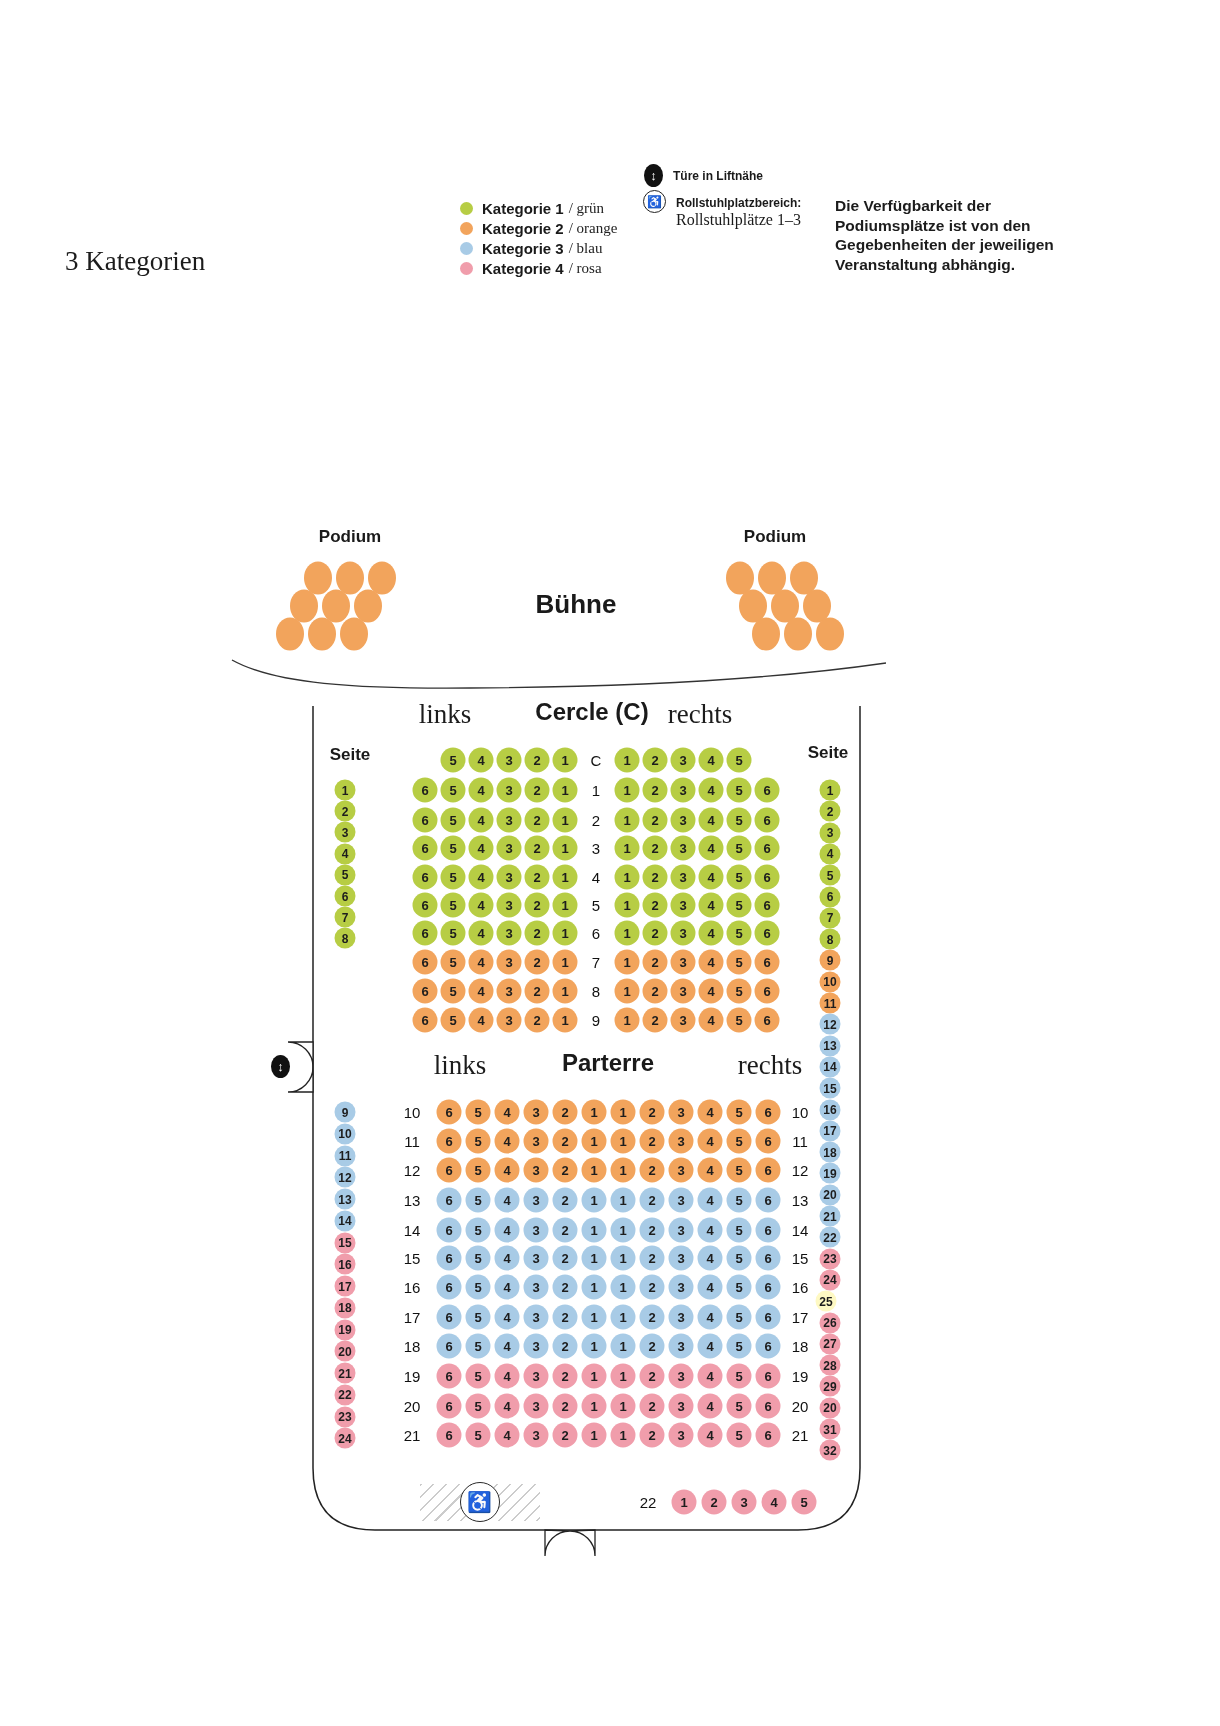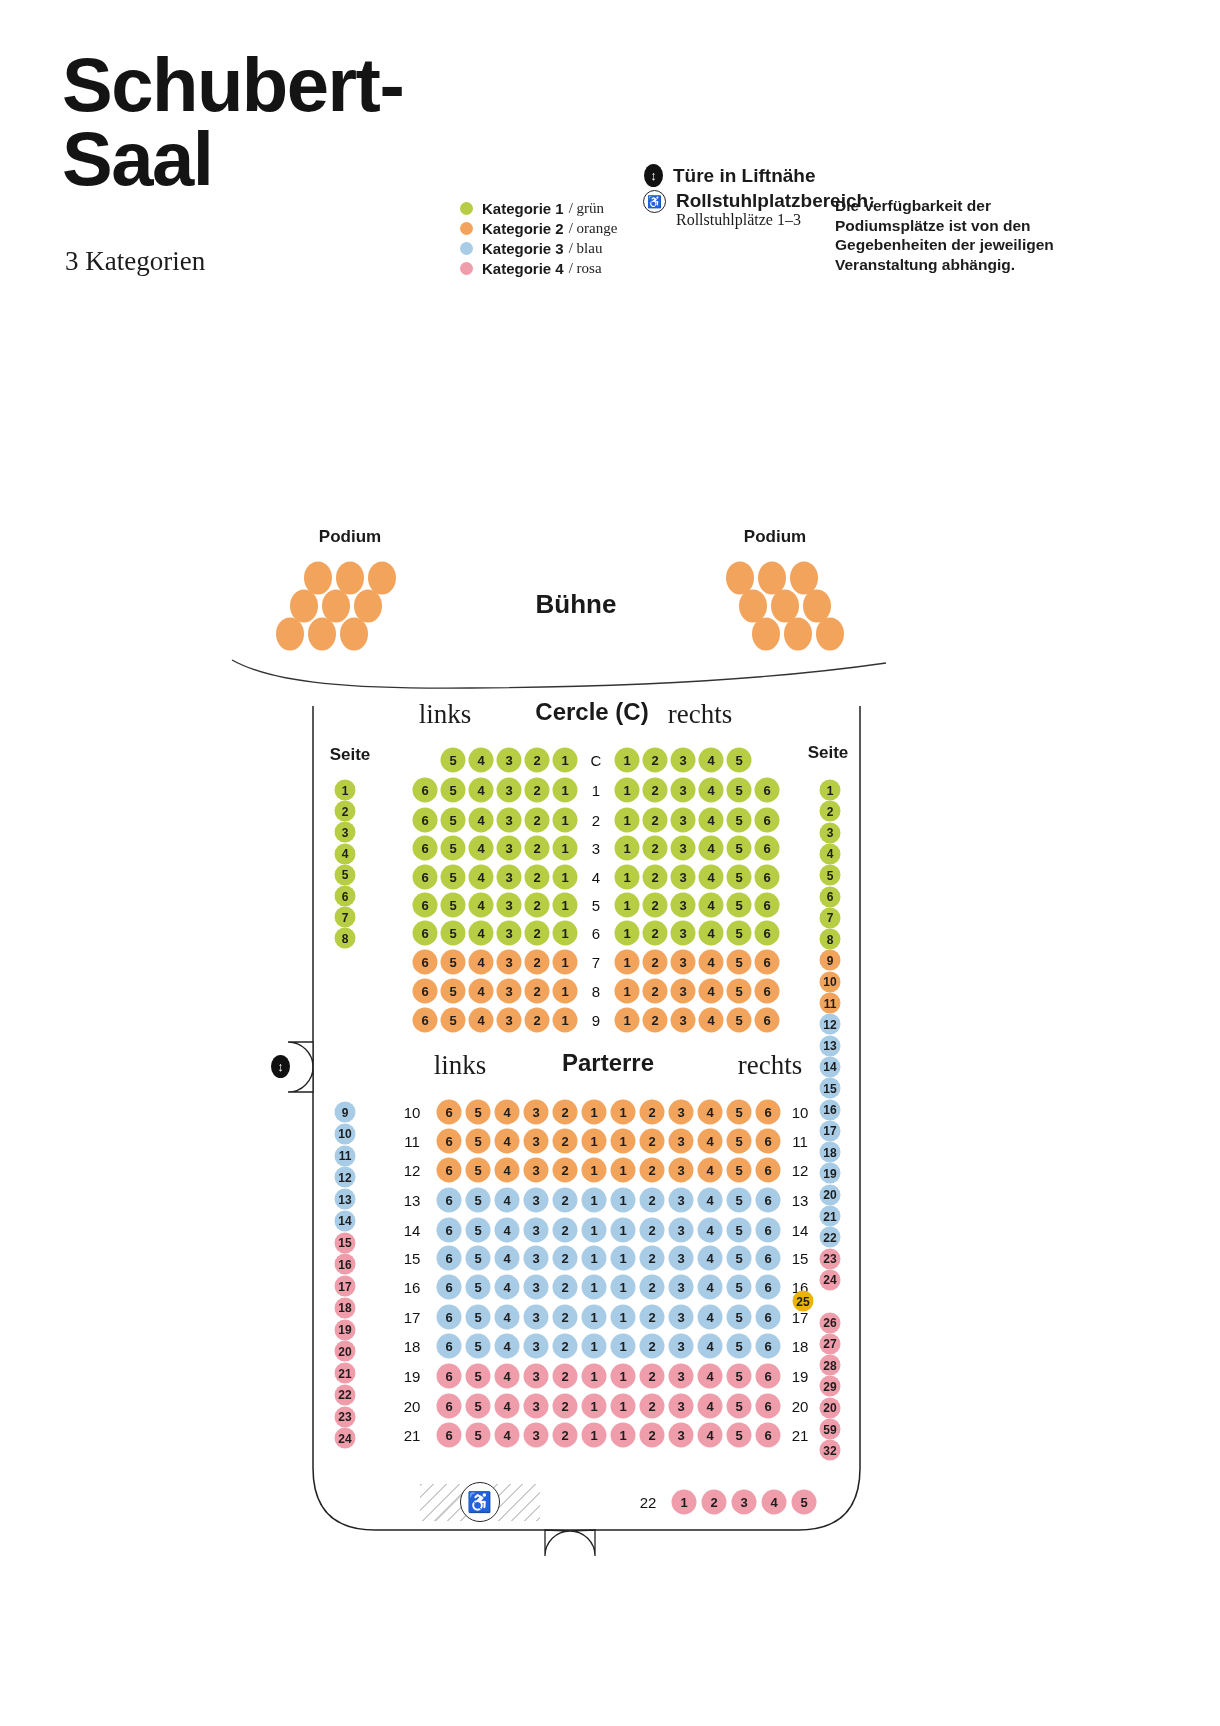--- a/index.html
+++ b/index.html
@@ -15,21 +15,21 @@
   .legend-item{display:flex;align-items:center;height:20px;font-size:15px;}
   .legend-dot{width:13px;height:13px;border-radius:50%;margin-right:9px;flex:0 0 auto;}
   .legend-label{font-weight:700;}
   .legend-name{font-family:"Liberation Serif",serif;margin-left:5px;color:#222;}
   
   .lift-icon{display:inline-flex;align-items:center;justify-content:center;width:19px;height:23px;
              border-radius:50%;background:#111;color:#fff;font-size:13px;font-weight:700;}
   .wc-icon{display:inline-flex;align-items:center;justify-content:center;width:21px;height:21px;
            border-radius:50%;border:1.4px solid #222;color:#222;font-size:12px;background:#fff;}
   .info-row{display:flex;gap:10px;align-items:flex-start;}
-  .bold13{font-size:19px;font-weight:700;line-height:16px;}
+  .bold13{font-size:12px;font-weight:700;line-height:16px;}
   .serif13{font-family:"Liberation Serif",serif;font-size:16px;line-height:16px;}
   .prelines{white-space:pre-line;}
   .availability{left:835px;top:196px;font-size:15.5px;font-weight:700;line-height:19.5px;white-space:pre-line;color:#1c1c1c;}
   
   .podium-label{font-size:17px;font-weight:700;transform:translateX(-50%);}
   .buehne{font-size:26px;font-weight:700;transform:translate(-50%,-50%);}
   .pod-seat{position:absolute;width:28px;height:33px;border-radius:50%;transform:translate(-50%,-50%);}
   
   .sec-serif{font-family:"Liberation Serif",serif;font-size:27px;color:#1c1c1c;transform:translate(-50%,-50%);}
   .sec-title{font-size:24px;font-weight:700;transform:translate(-50%,-50%);}
@@ -46,22 +46,20 @@
   .wc-big{left:480px;top:1502px;width:38px;height:38px;border-radius:50%;border:1.6px solid #2a2a2a;
           background:#fff;display:flex;align-items:center;justify-content:center;font-size:20px;color:#1a1a1a;
           transform:translate(-50%,-50%);}
   svg.overlay{position:absolute;left:0;top:0;pointer-events:none;}
 </style>
 </head>
 <body>
 
 <div class="page">
 
-  <h1 class="abs title" style="margin:0">Schubert-
-Saal</h1>
   <div class="abs subtitle">3 Kategorien</div>
 
   <div class="abs legend" id="legend">
       <div class="legend-item">
         <span class="legend-dot" style="background:#b7cd44"></span>
         <span class="legend-label">Kategorie 1</span>
         <span class="legend-name">/ grün</span>
       </div>
       <div class="legend-item">
         <span class="legend-dot" style="background:#f2a45c"></span>
@@ -490,27 +488,27 @@
       <div class="seat side" style="left: 830px; top: 1088.2px; background: rgb(168, 203, 230);">15</div>
       <div class="seat side" style="left: 830px; top: 1109.5px; background: rgb(168, 203, 230);">16</div>
       <div class="seat side" style="left: 830px; top: 1130.8px; background: rgb(168, 203, 230);">17</div>
       <div class="seat side" style="left: 830px; top: 1152.1px; background: rgb(168, 203, 230);">18</div>
       <div class="seat side" style="left: 830px; top: 1173.4px; background: rgb(168, 203, 230);">19</div>
       <div class="seat side" style="left: 830px; top: 1194.7px; background: rgb(168, 203, 230);">20</div>
       <div class="seat side" style="left: 830px; top: 1216px; background: rgb(168, 203, 230);">21</div>
       <div class="seat side" style="left: 830px; top: 1237.3px; background: rgb(168, 203, 230);">22</div>
       <div class="seat side" style="left: 830px; top: 1258.6px; background: rgb(240, 157, 171);">23</div>
       <div class="seat side" style="left: 830px; top: 1279.9px; background: rgb(240, 157, 171);">24</div>
-      <div class="seat side" style="left: 803px; top: 1301.2px; background: #eab308;">25</div>
+      <div class="seat side" style="left: 826px; top: 1301.2px; background: #fef9c3;">25</div>
       <div class="seat side" style="left: 830px; top: 1322.5px; background: rgb(240, 157, 171);">26</div>
       <div class="seat side" style="left: 830px; top: 1343.8px; background: rgb(240, 157, 171);">27</div>
       <div class="seat side" style="left: 830px; top: 1365.1px; background: rgb(240, 157, 171);">28</div>
       <div class="seat side" style="left: 830px; top: 1386.4px; background: rgb(240, 157, 171);">29</div>
       <div class="seat side" style="left: 830px; top: 1407.7px; background: rgb(240, 157, 171);">20</div>
-      <div class="seat side" style="left: 830px; top: 1429px; background: rgb(240, 157, 171);">59</div>
+      <div class="seat side" style="left: 830px; top: 1429px; background: rgb(240, 157, 171);">31</div>
       <div class="seat side" style="left: 830px; top: 1450.3px; background: rgb(240, 157, 171);">32</div>
     </div>
   <div id="back-row-seats">
       <div class="rowlabel" style="left: 648px; top: 1502px;">22</div>
       <div class="seat main" style="left: 684px; top: 1502px; background: rgb(240, 157, 171);">1</div>
       <div class="seat main" style="left: 714px; top: 1502px; background: rgb(240, 157, 171);">2</div>
       <div class="seat main" style="left: 744px; top: 1502px; background: rgb(240, 157, 171);">3</div>
       <div class="seat main" style="left: 774px; top: 1502px; background: rgb(240, 157, 171);">4</div>
       <div class="seat main" style="left: 804px; top: 1502px; background: rgb(240, 157, 171);">5</div>
     </div>

